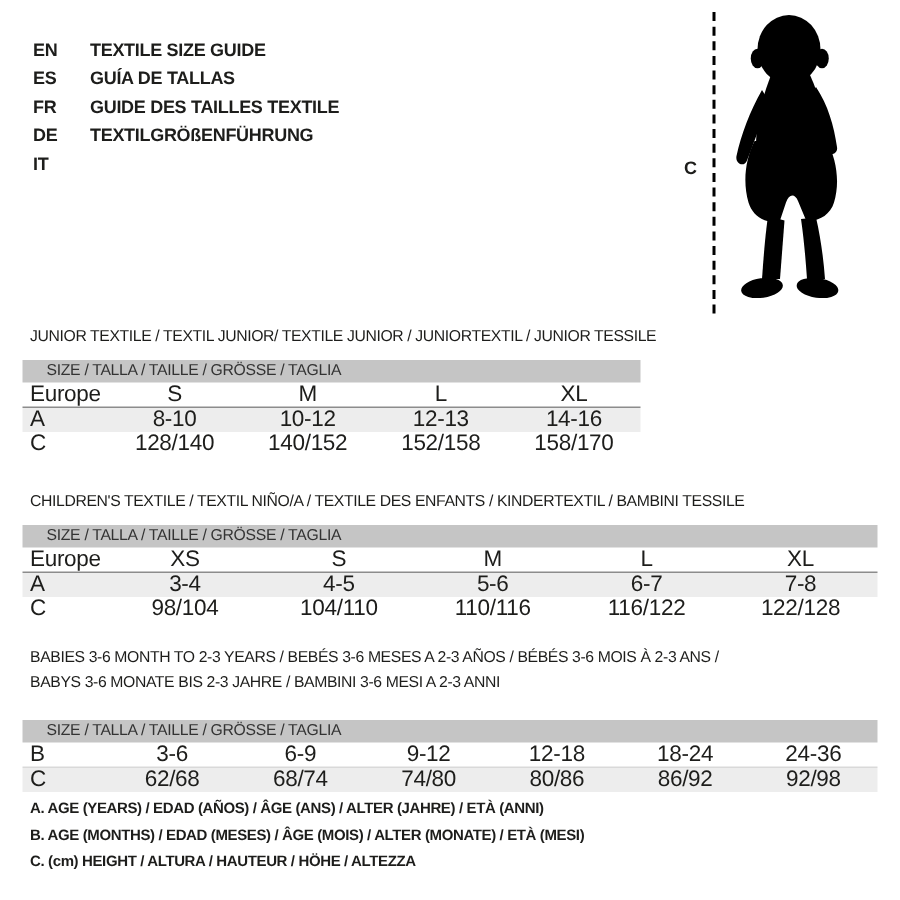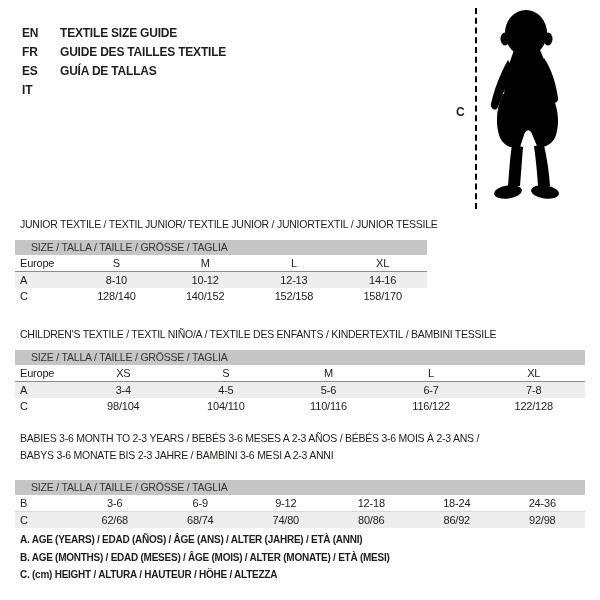--- a/index.html
+++ b/index.html
@@ -28,46 +28,50 @@
   .t0{top:216px;width:412px}
   .t1{top:326px;width:570px}
   .t2{top:430px;width:570px}
   .t-title{font-weight:400;font-size:10.5px;letter-spacing:-0.25px;line-height:16px;
     padding-left:5px;white-space:nowrap}
   .t0 .t-titles,.t1 .t-titles{margin-bottom:8px}
   .t2 .t-title{line-height:17px}
   .t2 .t-titles{margin-bottom:16px}
   .size-bar{height:15px;line-height:15px;background:var(--size-bar-bg);
     padding-left:16px;font-size:10.5px;color:#333;letter-spacing:-0.2px}
-  .trow{display:flex;align-items:center;height:16px;font-size:11px;letter-spacing:-0.2px}
+  .trow{display:flex;align-items:flex-end;height:16px;font-size:15px;letter-spacing:-0.2px}
   .trow .lbl{width:57px;padding-left:5px}
   .trow .cell{flex:1;text-align:center}
   .trow.shaded{background:var(--shaded-row-bg)}
   .trow.rule-dark{border-bottom:1px solid var(--europe-rule);height:17px}
   .trow.rule-light{border-bottom:1px solid var(--light-rule);height:17px}
 
   
   .legend{position:absolute;top:531px;left:20px}
   .legend-line{font-weight:700;font-size:10px;letter-spacing:-0.25px;line-height:17.5px;white-space:nowrap}
 </style>
 </head>
 <body>
 
 <header class="lang-list">
     <div class="lang-row">
       <span class="lang-code">EN</span>
       <span class="lang-title">TEXTILE SIZE GUIDE</span>
     </div>
     <div class="lang-row">
+      <span class="lang-code">ES</span>
+      <span class="lang-title">GUÍA DE TALLAS</span>
+    </div>
+    <div class="lang-row">
       <span class="lang-code">FR</span>
       <span class="lang-title">GUIDE DES TAILLES TEXTILE</span>
     </div>
     <div class="lang-row">
-      <span class="lang-code">ES</span>
-      <span class="lang-title">GUÍA DE TALLAS</span>
+      <span class="lang-code">DE</span>
+      <span class="lang-title">TEXTILGRÖßENFÜHRUNG</span>
     </div>
     <div class="lang-row">
       <span class="lang-code">IT</span>
     </div>
   </header>
 
 <div class="figure-area">
   <span class="c-label">C</span>
   <div class="dash-line"></div>
   <svg class="baby-svg" width="92" height="200" viewBox="0 0 90 200" aria-hidden="true">

